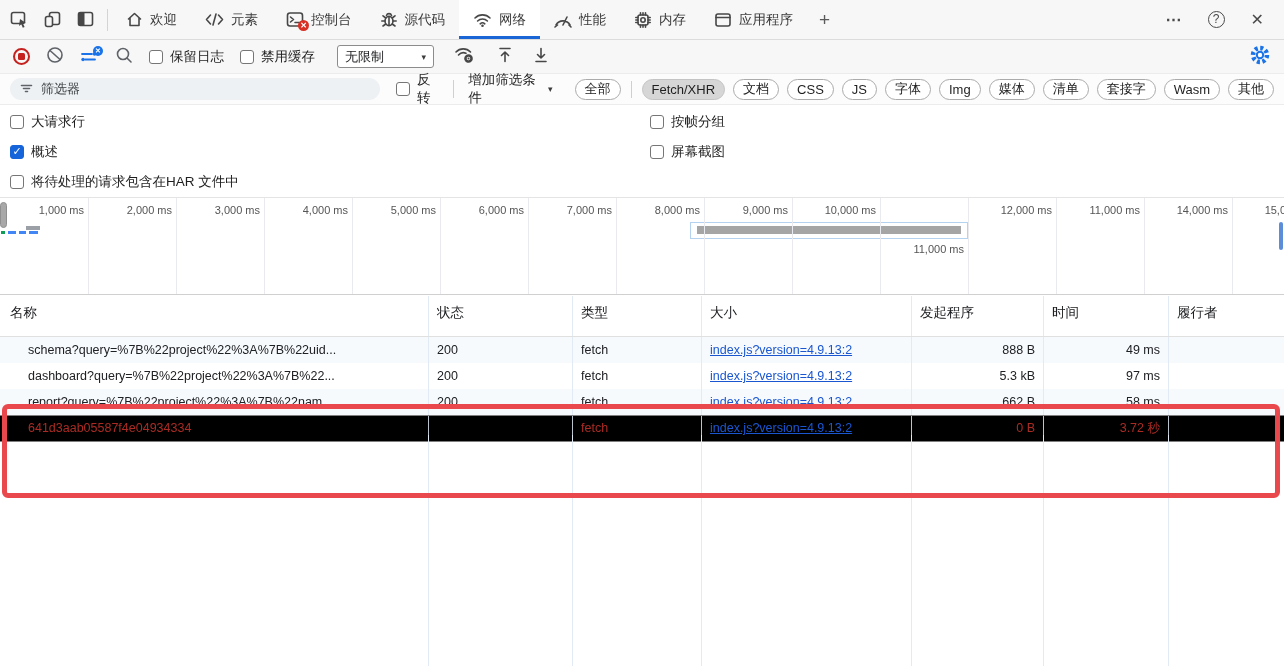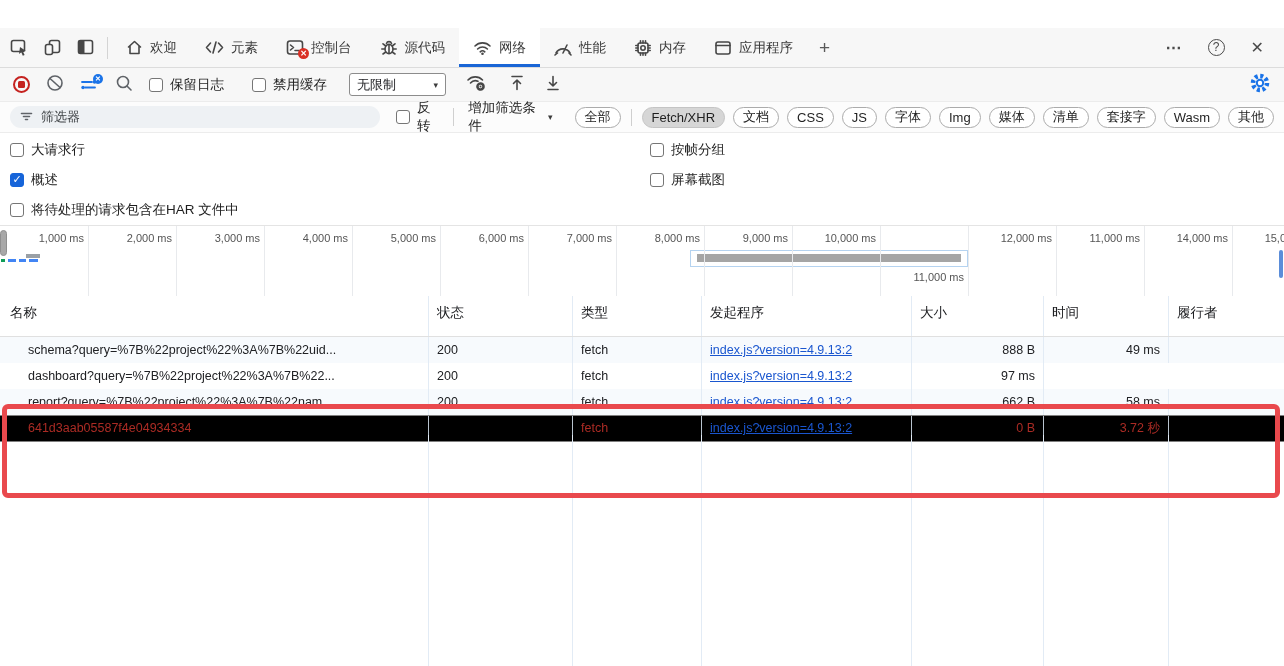--- a/index.html
+++ b/index.html
@@ -1,20 +1,20 @@
 <!DOCTYPE html>
 <html><head>
 <meta charset="utf-8">
 <style>
   * { margin:0; padding:0; box-sizing:border-box; }
   html,body { width:1284px; height:666px; overflow:hidden; }
   body { font-family:"Liberation Sans", sans-serif; color:#202124; background:#fff; position:relative; font-size:13px; }
 
   
-  .tabbar { height:40px; background:#f7f7f7; border-bottom:1px solid #dcdcdc; display:flex; align-items:stretch;margin-top:28px; }
+  .tabbar { height:40px; background:#f7f7f7; border-bottom:1px solid #dcdcdc; display:flex; align-items:stretch; }
   .tool-icons { display:flex; align-items:center; gap:14px; padding:0 12px 0 10px; }
   .tool-icons svg { display:block; }
   .vdiv { width:1px; height:22px; background:#d4d4d4; align-self:center; }
   .tabs { display:flex; align-items:stretch; margin-left:4px; flex:1; }
   .tab { display:flex; align-items:center; gap:7px; padding:0 14px; color:#3a3a3a; position:relative; cursor:default; }
   .tab.selected { background:#fff; }
   .tab.selected::after { content:""; position:absolute; left:0; right:0; bottom:0; height:3px; background:#1a66d6; }
   .tab .tlabel { font-size:13.5px; }
   .tab-plus { display:flex; align-items:center; padding:0 12px; font-size:19px; color:#5a5a5a; }
   .win-ctrls { display:flex; align-items:center; gap:26px; padding:0 20px; color:#4a4a4a; }
@@ -221,21 +221,21 @@
   <div class="tb-item">
     <span><svg class="icon" width="18" height="18" viewBox="0 0 18 18" style="stroke:#5f6368;">
           <circle cx="8" cy="8" r="5.5"></circle>
           <path d="M12.2 12.2 L16 16"></path>
         </svg></span>
   </div>
   <div class="tb-item">
     <span class="cb"></span>
     <span class="cblabel">保留日志</span>
   </div>
-  <div class="tb-item" style="margin-left:12px;">
+  <div class="tb-item" style="">
     <span class="cb"></span>
     <span class="cblabel">禁用缓存</span>
   </div>
   <div class="tb-item" style="margin-left:6px;">
     <div class="select">
       <span class="sval">无限制</span>
       <span class="caret">▾</span>
     </div>
   </div>
   <div class="tb-item" style="margin-left:4px;">
@@ -359,40 +359,41 @@
     <div class="tickline" style="left: 1232px;"></div>
     <div class="ticklabel" style="left: 1232px;">14,000 ms</div>
     <div class="ticklabel" style="left: 1320px;">15,000 ms</div>
   </div>
 
 <div class="nettable">
   <div class="trow theader">
     <div class="cell name">名称</div>
     <div class="cell">状态</div>
     <div class="cell">类型</div>
+    <div class="cell">大小</div>
     <div class="cell">发起程序</div>
-    <div class="cell">大小</div>
     <div class="cell">时间</div>
     <div class="cell">履行者</div>
   </div>
   <div id="rows">
       <div class="trow drow striped">
         <div class="cell name">schema?query=%7B%22project%22%3A%7B%22uid...</div>
         <div class="cell">200</div>
         <div class="cell">fetch</div>
         <div class="cell"><a class="initlink">index.js?version=4.9.13:2</a></div>
         <div class="cell num">888 B</div>
         <div class="cell num">49 ms</div>
         <div class="cell"></div>
       </div>
       <div class="trow drow">
         <div class="cell name">dashboard?query=%7B%22project%22%3A%7B%22...</div>
         <div class="cell">200</div>
         <div class="cell">fetch</div>
         <div class="cell"><a class="initlink">index.js?version=4.9.13:2</a></div>
+        <div class="cell num">5.3 kB</div>
         <div class="cell num">97 ms</div>
         <div class="cell"></div>
       </div>
       <div class="trow drow striped">
         <div class="cell name">report?query=%7B%22project%22%3A%7B%22nam...</div>
         <div class="cell">200</div>
         <div class="cell">fetch</div>
         <div class="cell"><a class="initlink">index.js?version=4.9.13:2</a></div>
         <div class="cell num">662 B</div>
         <div class="cell num">58 ms</div>

